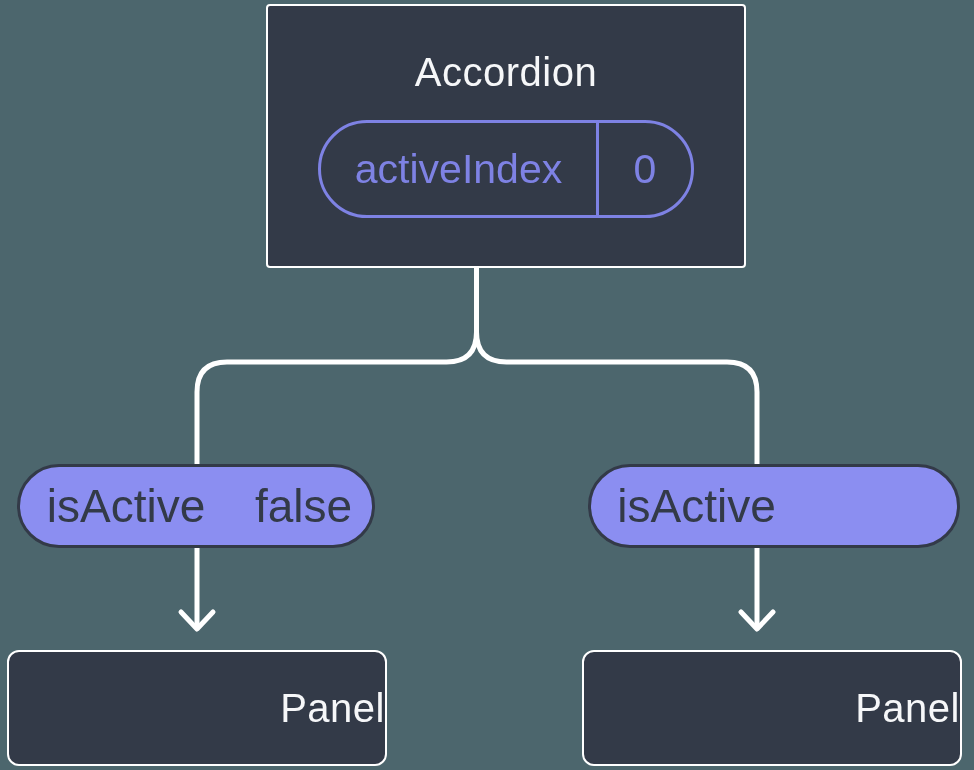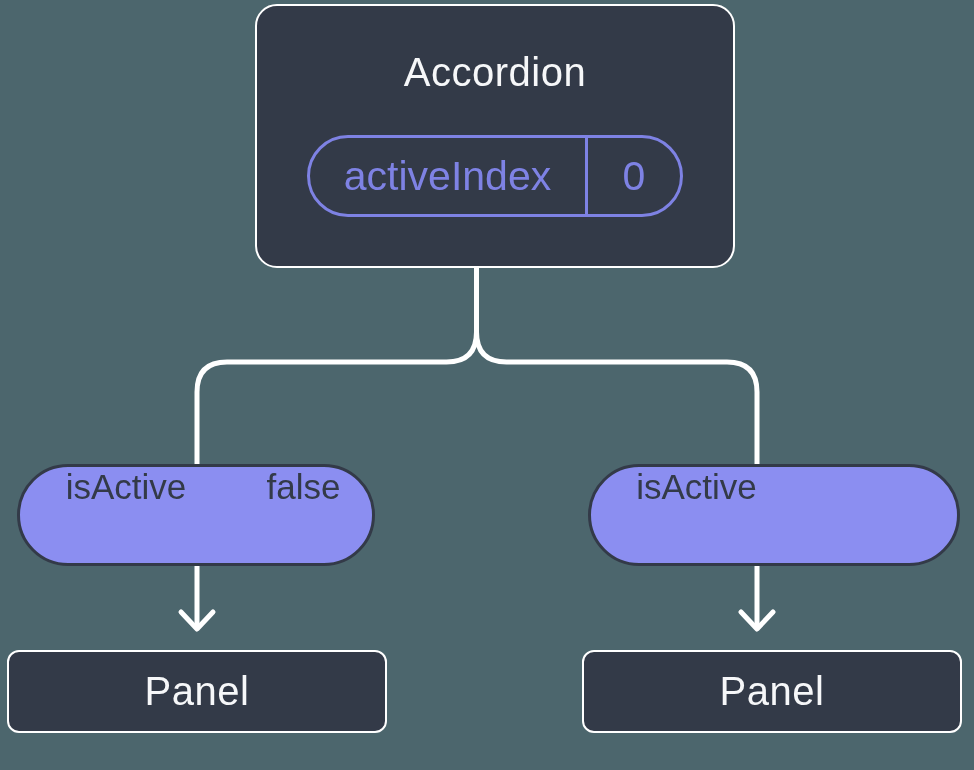--- a/index.html
+++ b/index.html
@@ -33,92 +33,92 @@
   svg.connectors path {
     fill: none;
     stroke: var(--connector);
     stroke-width: 5;
     stroke-linecap: round;
     stroke-linejoin: round;
   }
 
   .root-node {
     position: absolute;
-    left: 255px; top: 4px;
+    left: 266px; top: 4px;
     width: 480px; height: 264px;
     background: var(--node-fill);
     border: 2.5px solid var(--node-border);
-    border-radius: 22px;
+    border-radius: 4px;
     padding-top: 42px;
     z-index: 2;
   }
   .root-title {
     text-align: center;
     font-size: 40px;
     line-height: 48px;
     font-weight: 500;
     letter-spacing: 0.5px;
     color: var(--node-text);
   }
   .state-pill {
-    width: 376px; height: 82px;
-    margin: 39px auto 0;
+    width: 376px; height: 98px;
+    margin: 24px auto 0;
     border: 3px solid var(--accent-purple);
     border-radius: 49px;
     display: flex;
     align-items: stretch;
     overflow: hidden;
   }
   .state-pill .cell {
     display: flex;
     align-items: center;
     justify-content: center;
     font-size: 41px;
     color: var(--accent-purple);
   }
   .state-pill .name { flex: 1; }
   .state-pill .value { width: 92px; }
   .v-divider-purple { width: 3px; background: var(--accent-purple); }
 
   .prop-pill {
     position: absolute;
     top: 464px;
-    height: 102px;
+    height: 84px;
     background: var(--pill-fill);
     border: 3px solid var(--pill-border);
     border-radius: 51px;
     display: flex;
-    align-items: flex-start;
+    align-items: center;
     overflow: hidden;
     z-index: 2;
     color: var(--pill-text);
-    font-size: 35px;
+    font-size: 46px;
   }
   .prop-pill .cell {
     display: flex;
     align-items: center;
     justify-content: center;
   }
   .prop-pill .value { flex: 1; }
   .v-divider-dark { width: 3px; background: var(--pill-border); }
   .pill-left  { left: 17px;  width: 358px; }
   .pill-left .name  { width: 212px; }
   .pill-right { left: 588px; width: 372px; }
   .pill-right .name { width: 211px; }
 
   .panel {
     position: absolute;
     top: 650px;
-    width: 380px; height: 83px;
+    width: 380px; height: 116px;
     background: var(--node-fill);
     border: 2.5px solid var(--node-border);
     border-radius: 12px;
     display: flex;
     align-items: center;
-    justify-content: center;
+    justify-content: flex-end;
     z-index: 2;
     color: var(--node-text);
     font-size: 40px;
     font-weight: 500;
     letter-spacing: 0.5px;
   }
   .panel-left  { left: 7px; }
   .panel-right { left: 582px; }
 </style>
 </head>

